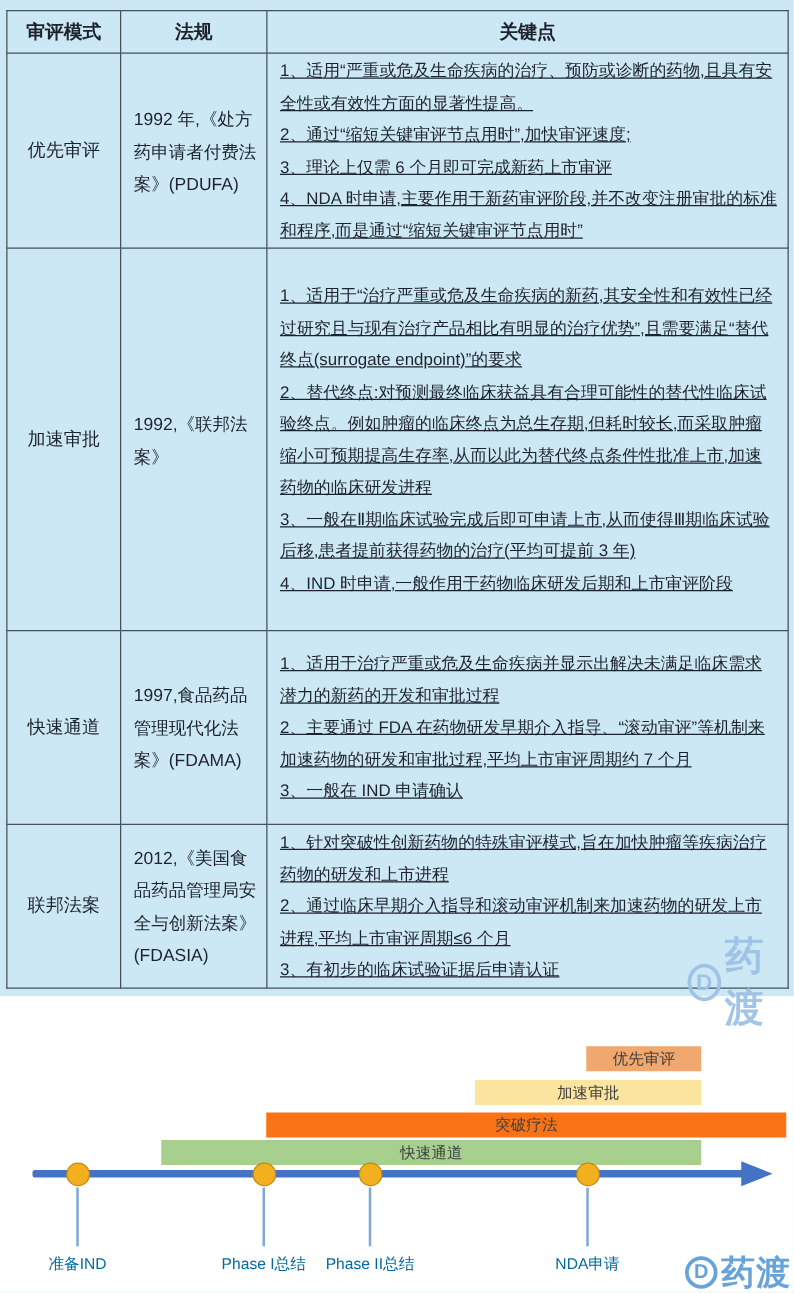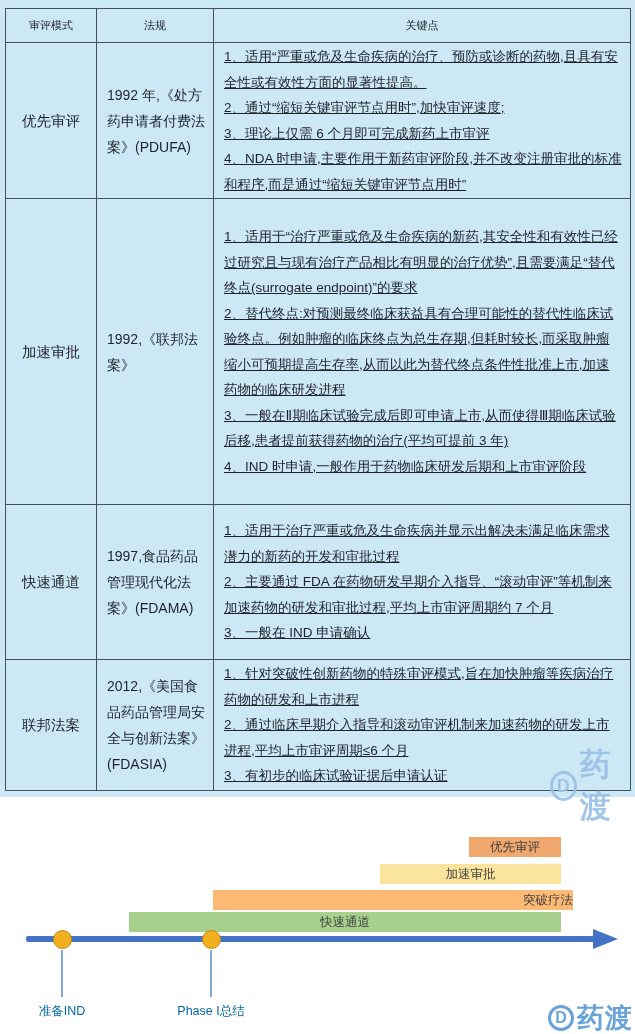--- a/index.html
+++ b/index.html
@@ -3,21 +3,21 @@
 <meta charset="utf-8">
 <style>
   html,body{margin:0;padding:0;}
   body{width:635px;height:1034px;font-family:"Liberation Sans","DejaVu Sans",sans-serif;background:#ffffff;}
   .page{position:relative;width:635px;height:1034px;overflow:hidden;}
 
   
   .table-section{position:absolute;left:0;top:0;width:635px;height:797px;background:#cde8f5;}
   table.tbl{position:absolute;left:5px;top:8px;width:625px;border-collapse:collapse;table-layout:fixed;}
   .tbl th,.tbl td{border:1px solid #45505b;color:#1d232c;overflow:hidden;}
-  .tbl th{height:33px;font-size:11px;font-weight:normal;text-align:center;vertical-align:middle;padding:0;}
+  .tbl th{height:33px;font-size:15px;font-weight:bold;text-align:center;vertical-align:middle;padding:0;}
   col.c1{width:91px;} col.c2{width:117px;} col.c3{width:417px;}
   td.mode{text-align:center;vertical-align:middle;font-size:14.5px;padding:0 10px;line-height:24px;}
   td.law{vertical-align:middle;font-size:14px;line-height:26px;padding:0 6px 0 10px;}
   td.pts{vertical-align:middle;padding:1px 8px 1px 10px;text-decoration:underline;}
   td.pts p{margin:0;font-size:13.5px;line-height:25.5px;text-align:left;}
   tr.r1{height:155px;} tr.r2{height:306px;} tr.r3{height:155px;} tr.r4{height:128px;}
 
   
   .wm{position:absolute;display:flex;align-items:center;gap:3px;pointer-events:none;z-index:9;}
   .wm-icon{border-radius:50%;border:3px solid currentColor;display:flex;align-items:center;justify-content:center;font-weight:bold;box-sizing:border-box;}
@@ -28,21 +28,21 @@
   .wm-bottom{left:548px;top:1000px;color:#5b9bd5;opacity:.92;}
   .wm-bottom .wm-icon{width:26px;height:26px;font-size:16px;}
   .wm-bottom .wm-text{font-size:27px;}
 
   
   .diagram-section{position:absolute;left:0;top:797px;width:635px;height:237px;background:#ffffff;}
   .bar{position:absolute;height:20px;display:flex;align-items:center;justify-content:center;}
   .bar span{font-size:12.5px;color:#3f3f3f;}
   .bar-priority{left:469px;top:40px;width:92px;background:#f1a86f;}
   .bar-accel{left:380px;top:67px;width:181px;background:#fbe59e;}
-  .bar-breakthrough{left:213px;top:93px;width:360px;background:#fdba74;justify-content:flex-end;}
+  .bar-breakthrough{left:213px;top:93px;width:416px;background:#f97316;}
   .bar-fasttrack{left:129px;top:115px;width:432px;background:#a7cf8d;}
 
   .tl-line{position:absolute;left:26px;top:139px;width:569px;height:6px;background:#4472c4;border-radius:2px;}
   .tl-head{position:absolute;left:593px;top:132px;width:0;height:0;
            border-top:10px solid transparent;border-bottom:10px solid transparent;border-left:25px solid #4472c4;}
 
   .ms{position:absolute;top:133px;width:110px;display:flex;flex-direction:column;align-items:center;}
   .ms .node{width:17px;height:17px;border-radius:50%;background:#f2b01e;border:1px solid #c08a12;box-sizing:content-box;}
   .ms .stem{width:2px;height:47px;background:#7fa8d9;margin-top:1px;}
   .ms .mlabel{margin-top:6px;font-size:12.5px;color:#0369a1;white-space:nowrap;}
@@ -139,20 +139,30 @@
     <div class="ms ms0">
       <span class="node"></span>
       <span class="stem"></span>
       <span class="mlabel">准备IND</span>
     </div>
     <div class="ms ms2">
       <span class="node"></span>
       <span class="stem"></span>
       <span class="mlabel">Phase I总结</span>
     </div>
+    <div class="ms ms3">
+      <span class="node"></span>
+      <span class="stem"></span>
+      <span class="mlabel">Phase II总结</span>
+    </div>
+    <div class="ms ms5">
+      <span class="node"></span>
+      <span class="stem"></span>
+      <span class="mlabel">NDA申请</span>
+    </div>
   </div>
 
   <div class="wm wm-bottom">
     <span class="wm-icon">
         <span>D</span>
       </span>
     <span class="wm-text">药渡</span>
   </div>
 
 </div>

